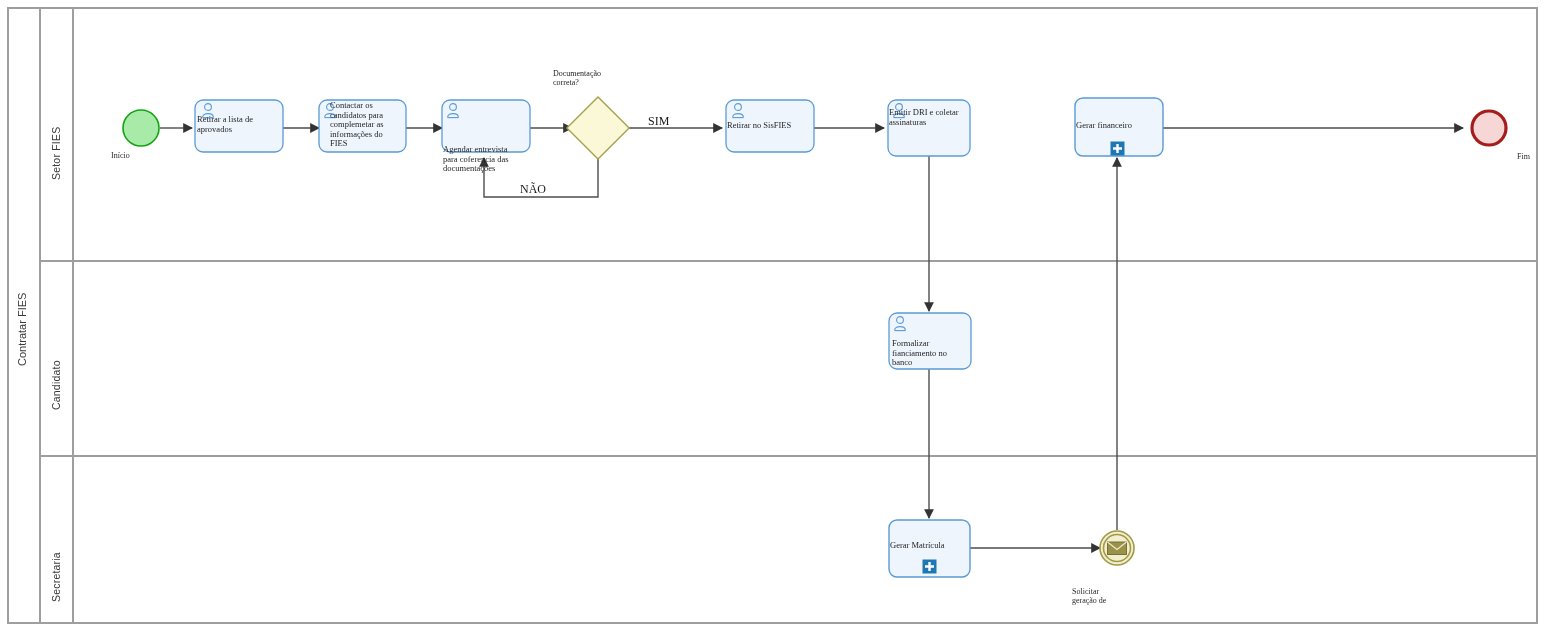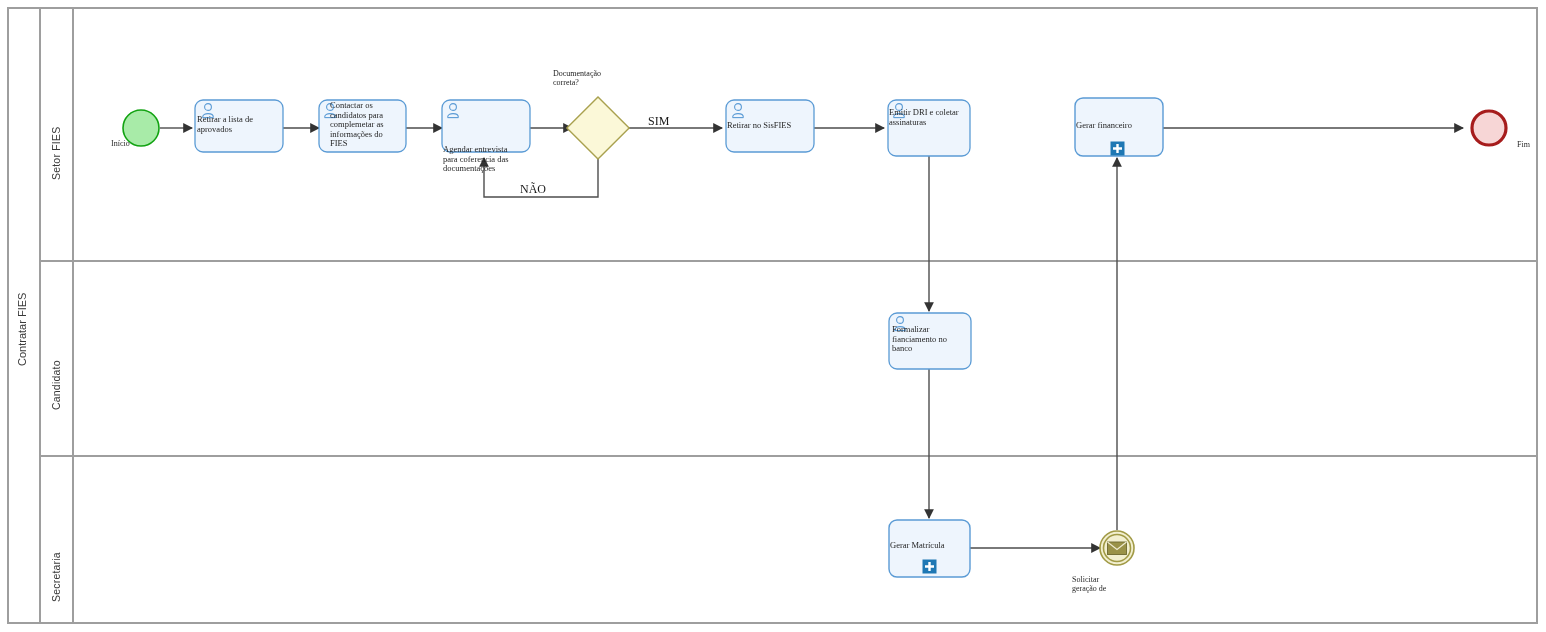--- a/index.html
+++ b/index.html
@@ -31,20 +31,21 @@
     pointer-events: none;
     white-space: pre-line;
   }
   .task-label {
     font-size: 8.5px;
     color: #1f1f1f;
   }
   .evt-label {
     font-size: 8px;
     color: #2a2a2a;
+    margin-top: 12px;
   }
   .flow-label {
     font-size: 12px;
     color: #1a1a1a;
   }
   .gw-label {
     font-size: 8px;
     color: #1a1a1a;
   }
   .lane-title {
@@ -232,21 +233,21 @@
 para coferencia das
 documentações</div>
 
   <div class="lbl task-label" style="left:727px; top:121px; width:86px;">Retirar no SisFIES</div>
 
   <div class="lbl task-label" style="left:889px; top:108px; width:80px;">Emitir DRI e coletar
 assinaturas</div>
 
   <div class="lbl task-label" style="left:1076px; top:121px; width:86px;">Gerar financeiro</div>
 
-  <div class="lbl task-label" style="left:892px; top:325px; width:76px;">Formalizar
+  <div class="lbl task-label" style="left:892px; top:339px; width:76px;">Formalizar
 fianciamento no
 banco</div>
 
   <div class="lbl task-label" style="left:890px; top:541px; width:79px;">Gerar Matrícula</div>
 
   <div class="lbl flow-label" style="left:648px; top:115px; width:42px;">SIM</div>
   <div class="lbl flow-label" style="left:520px; top:183px; width:42px;">NÃO</div>
 
 </div>
 

